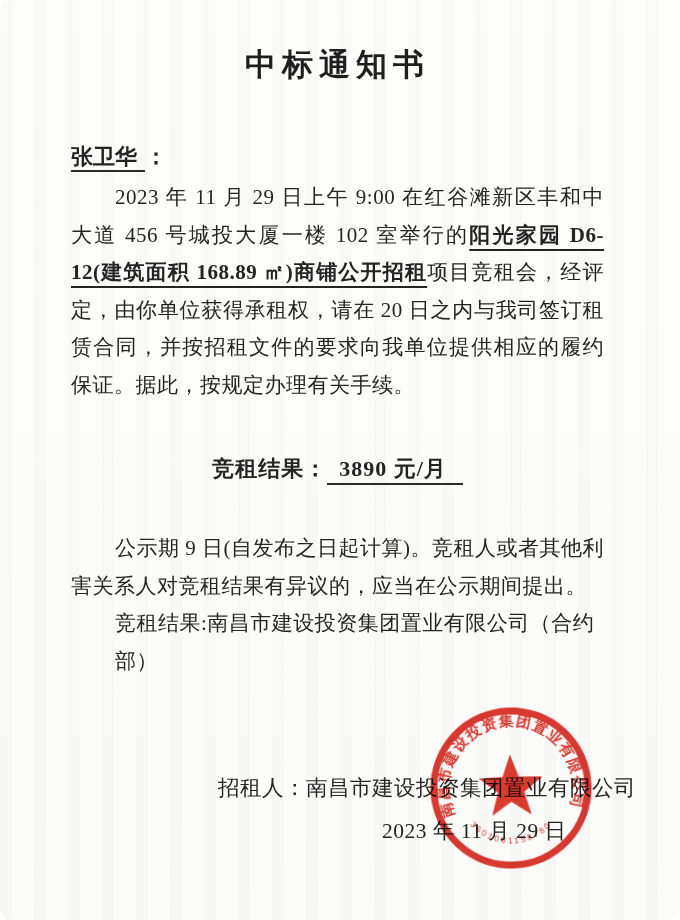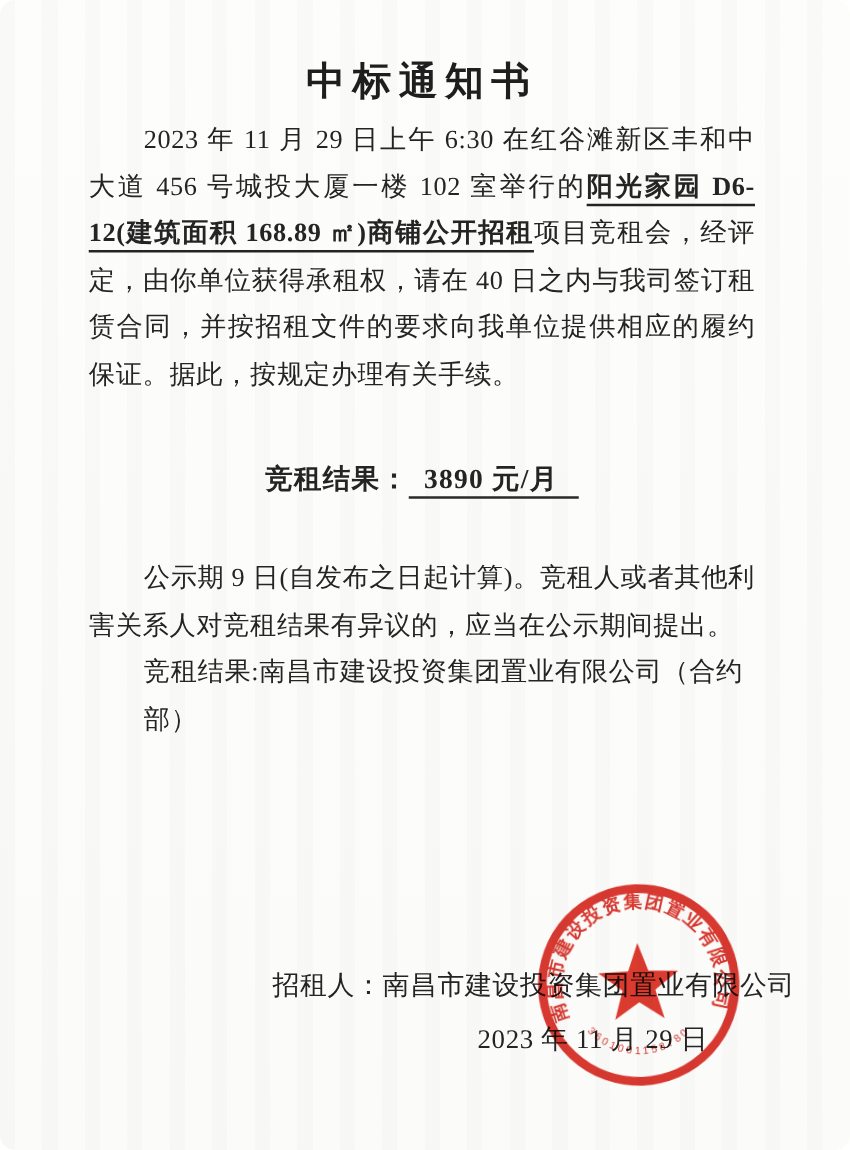--- a/index.html
+++ b/index.html
@@ -90,22 +90,23 @@
   }
 </style>
 </head>
 <body>
 
 <div class="page">
   <div class="content">
 
     <h1 class="doc-title">中标通知书</h1>
 
+    <div class="addressee"><span class="name">张卫华</span><span>：</span></div>
 
-    <p class="body-par"><span>2023 年 11 月 29 日上午 6:30 在红谷滩新区丰和中大道 456 号城投大厦一楼 102 室举行的</span><span class="hl">阳光家园 D6-12(建筑面积 168.89 ㎡)商铺公开招租</span><span>项目竞租会，经评定，由你单位获得承租权，请在 40 日之内与我司签订租赁合同，并按招租文件的要求向我单位提供相应的履约保证。据此，按规定办理有关手续。</span></p>
+    <p class="body-par"><span>2023 年 11 月 29 日上午 9:00 在红谷滩新区丰和中大道 456 号城投大厦一楼 102 室举行的</span><span class="hl">阳光家园 D6-12(建筑面积 168.89 ㎡)商铺公开招租</span><span>项目竞租会，经评定，由你单位获得承租权，请在 20 日之内与我司签订租赁合同，并按招租文件的要求向我单位提供相应的履约保证。据此，按规定办理有关手续。</span></p>
 
     <div class="result-line"><span>竞租结果：</span><span class="value">3890 元/月</span></div>
 
     <p class="notice-par">公示期 9 日(自发布之日起计算)。竞租人或者其他利害关系人对竞租结果有异议的，应当在公示期间提出。</p>
 
     <div class="plain-line">竞租结果:南昌市建设投资集团置业有限公司（合约部）</div>
 
   </div>
 
   <div class="lessor-line">招租人：南昌市建设投资集团置业有限公司</div>

